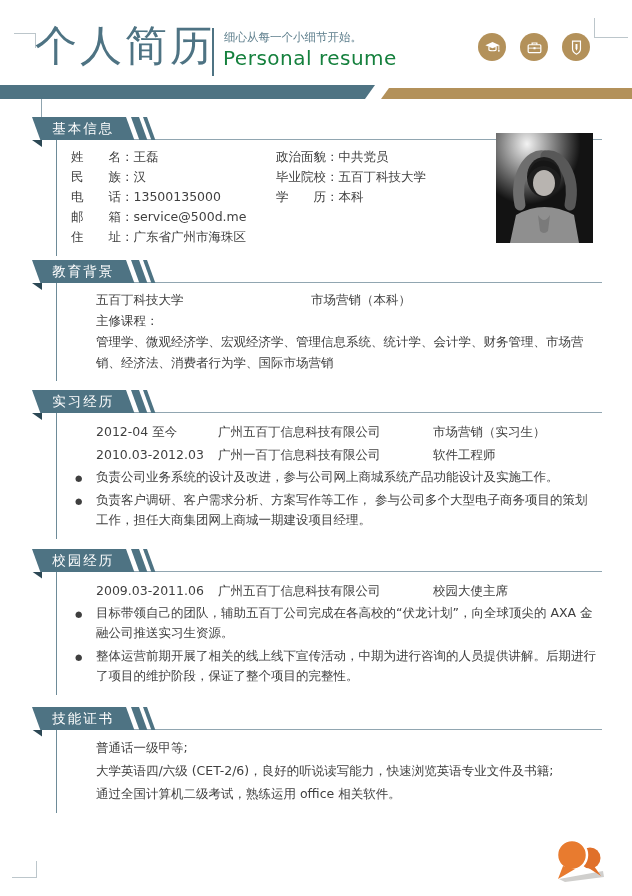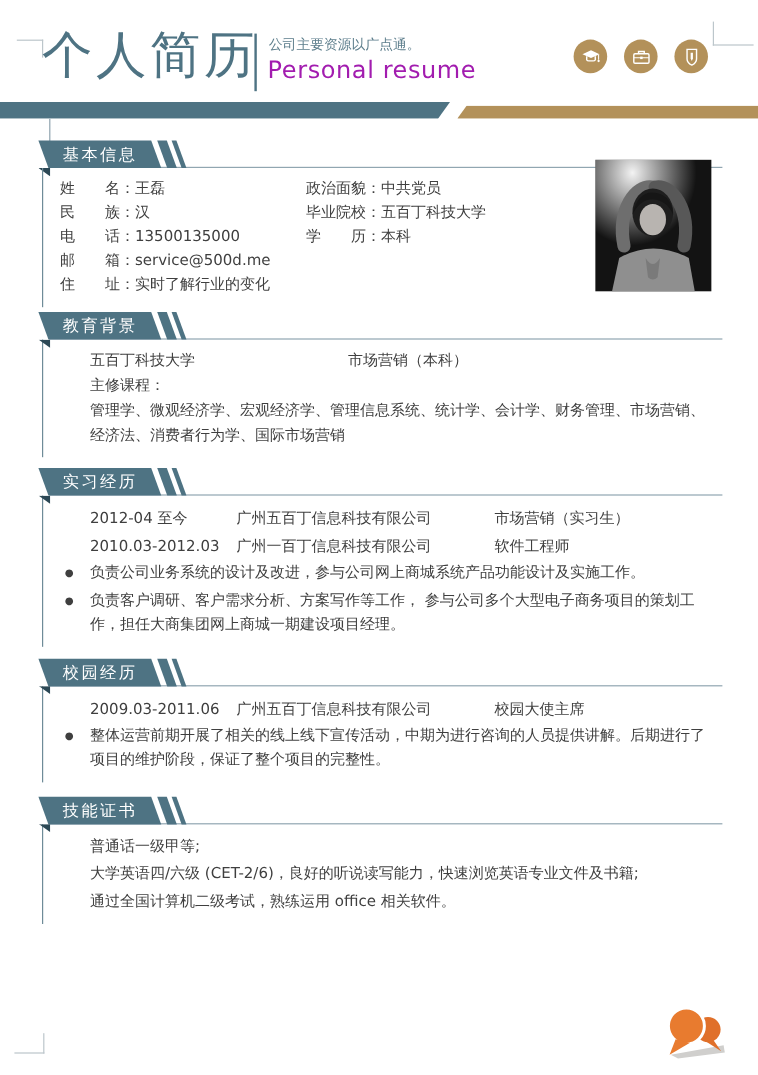--- a/index.html
+++ b/index.html
@@ -11,21 +11,21 @@
   .mark { position:absolute; }
   .mark-tl { left:14px; top:33px; width:22px; height:15px; border-top:1px solid #bcc6cb; border-right:1px solid #bcc6cb; }
   .mark-tr { left:594px; top:18px; width:34px; height:20px; border-left:1px solid #bcc6cb; border-bottom:1px solid #bcc6cb; }
   .mark-bl { left:12px; top:861px; width:25px; height:17px; border-right:1px solid #bcc6cb; border-bottom:1px solid #bcc6cb; }
 
   
   .header { position:relative; height:85px; }
   .title-cn { position:absolute; left:35px; top:18px; font-size:42px; letter-spacing:3px; color:#4e7383; font-weight:500; }
   .title-divider { position:absolute; left:212px; top:28px; width:2px; height:48px; background:#4e7383; }
   .tagline { position:absolute; left:224px; top:30px; font-size:11.5px; color:#5d7e8c; }
-  .title-en { position:absolute; left:223px; top:46px; font-size:20px; color:#a21caf; letter-spacing:.5px; }
+  .title-en { position:absolute; left:223px; top:46px; font-size:20px; color:#15803d; letter-spacing:.5px; }
   .hicons { position:absolute; left:478px; top:33px; display:flex; gap:14px; }
   .hicon { width:28px; height:28px; border-radius:50%; background:#b3915a; display:flex; align-items:center; justify-content:center; }
   .hicon svg { width:19px; height:19px; }
 
   
   .band-row { position:relative; height:14px; }
   .band-teal { position:absolute; left:0; top:0; width:375px; height:14px; background:#4e7383;
     clip-path:polygon(0 0,100% 0,calc(100% - 10px) 100%,0 100%); }
   .band-gold { position:absolute; left:381px; right:0; top:3px; height:11px; background:#b3915a;
     clip-path:polygon(8px 0,100% 0,100% 100%,0 100%); }
@@ -36,21 +36,21 @@
   .sec-head { position:relative; height:23px; }
   .headline { position:absolute; left:11px; right:0; bottom:0; border-bottom:1px solid #91a6b1; }
   .banner-skew { position:absolute; left:2px; top:0; height:23px; display:flex; transform:skewX(20deg); transform-origin:0 0; }
   .banner-body { background:#4e7383; padding:0 16px; display:flex; align-items:center; }
   .banner-text { transform:skewX(-20deg); color:#fff; font-size:13.5px; letter-spacing:2px; white-space:nowrap; }
   .stripe { height:23px; background:#4e7383; }
   .st1 { width:8px; margin-left:5px; }
   .st2 { width:3.5px; margin-left:4px; }
   .fold { position:absolute; left:2px; top:23px; width:10px; height:7px; background:#2c4855;
     clip-path:polygon(0 0,100% 0,100% 100%); }
-  .content { margin-left:5px; border-left:1.5px solid #6e8b98; padding:6px 6px 8px 39px; font-size:12.5px; }
+  .content { margin-left:26px; border-left:1.5px solid #6e8b98; padding:6px 6px 8px 39px; font-size:12.5px; }
 
   
   .sec-basic { margin-top:18px; }
   .sec-basic .content { padding-left:14px; padding-top:7px; padding-bottom:9px; position:relative; }
   .info-cols { display:flex; }
   .info-col-left { width:205px; }
   .info-col-right { width:240px; }
   .info-row { height:20px; line-height:20px; white-space:nowrap; }
   .info-label { display:inline-block; }
   .photo { position:absolute; right:9px; top:-7px; width:97px; height:110px; }
@@ -81,21 +81,21 @@
 
 <div class="page">
 
   <div class="mark mark-tl"></div>
   <div class="mark mark-tr"></div>
   <div class="mark mark-bl"></div>
 
   <div class="header">
     <div class="title-cn">个人简历</div>
     <div class="title-divider"></div>
-    <div class="tagline">公司主要资源以广点通。</div>
+    <div class="tagline">细心从每一个小细节开始。</div>
     <div class="title-en">Personal resume</div>
     <div class="hicons">
       <div class="hicon">
         <svg viewBox="0 0 24 24">
             <path d="M3 9 L12 5 L21 9 L12 13 Z" fill="#fff"></path>
             <path d="M7.5 11.2 v3.6 c0 1.7 9 1.7 9 0 v-3.6" fill="none" stroke="#fff" stroke-width="1.5"></path>
             <path d="M20 9.5 v5.5" stroke="#fff" stroke-width="1.1"></path>
             <circle cx="20" cy="16.2" r="1.2" fill="#fff"></circle>
           </svg>
       </div>
@@ -134,21 +134,21 @@
       </div>
       <div class="fold"></div>
     </div>
     <div class="content">
       <div class="info-cols">
         <div class="info-col-left">
           <div class="info-row"><span class="info-label">姓　　名：</span><span>王磊</span></div>
           <div class="info-row"><span class="info-label">民　　族：</span><span>汉</span></div>
           <div class="info-row"><span class="info-label">电　　话：</span><span>13500135000</span></div>
           <div class="info-row"><span class="info-label">邮　　箱：</span><span>service@500d.me</span></div>
-          <div class="info-row"><span class="info-label">住　　址：</span><span>实时了解行业的变化</span></div>
+          <div class="info-row"><span class="info-label">住　　址：</span><span>广东省广州市海珠区</span></div>
         </div>
         <div class="info-col-right">
           <div class="info-row"><span class="info-label">政治面貌：</span><span>中共党员</span></div>
           <div class="info-row"><span class="info-label">毕业院校：</span><span>五百丁科技大学</span></div>
           <div class="info-row"><span class="info-label">学　　历：</span><span>本科</span></div>
         </div>
       </div>
       <div class="photo">
         <svg viewBox="0 0 97 110">
           <defs>
@@ -235,20 +235,21 @@
       </div>
       <div class="fold"></div>
     </div>
     <div class="content">
       <div class="job-head">
         <span class="col-date">2009.03-2011.06</span>
         <span class="col-co">广州五百丁信息科技有限公司</span>
         <span class="col-role">校园大使主席</span>
       </div>
       <div class="bullets">
+        <div class="bullet">目标带领自己的团队，辅助五百丁公司完成在各高校的“伏龙计划”，向全球顶尖的 AXA 金融公司推送实习生资源。</div>
         <div class="bullet">整体运营前期开展了相关的线上线下宣传活动，中期为进行咨询的人员提供讲解。后期进行了项目的维护阶段，保证了整个项目的完整性。</div>
       </div>
     </div>
   </section>
 
   <section class="sec sec-skill">
     <div class="sec-head">
       <div class="headline"></div>
       <div class="banner-skew">
         <div class="banner-body">

